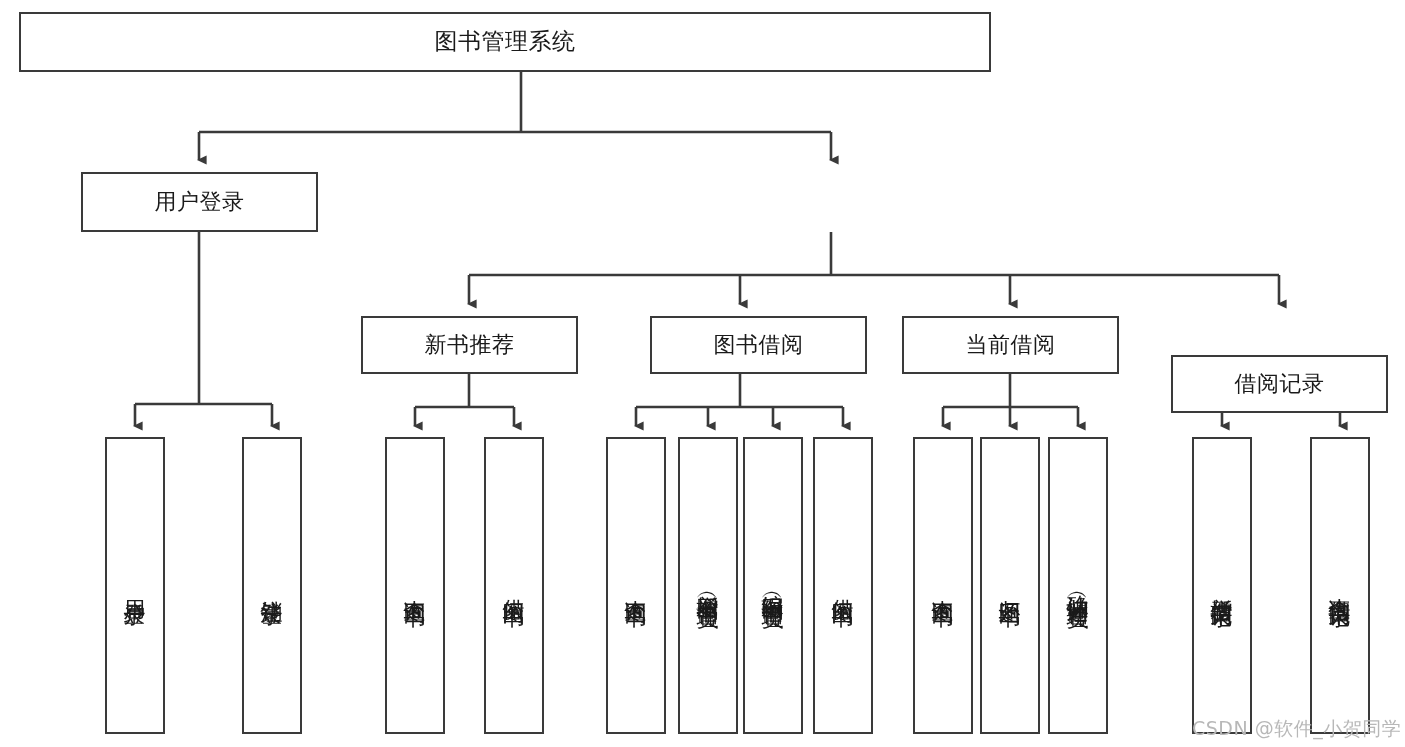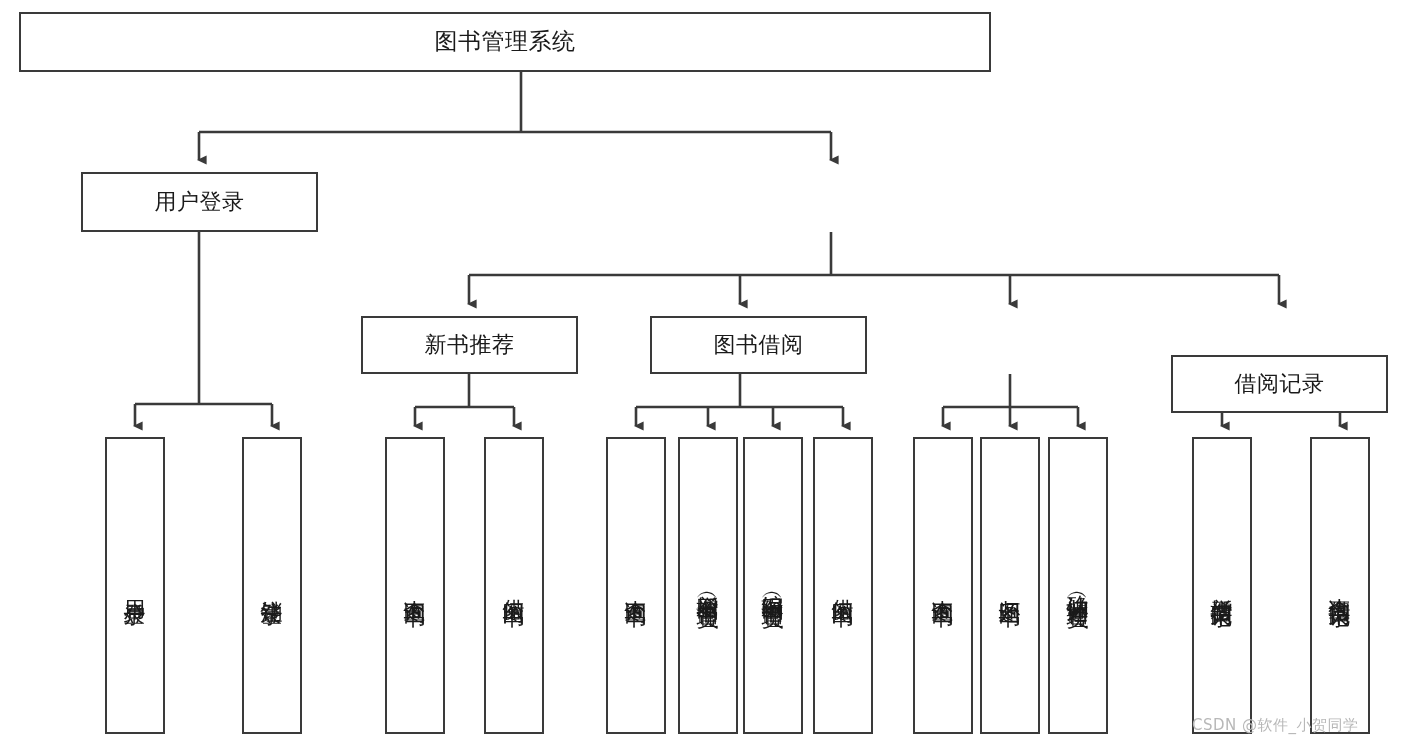--- a/index.html
+++ b/index.html
@@ -59,21 +59,21 @@
     text-orientation: upright;
     font-size: 22px;
     letter-spacing: 2px;
     line-height: 1.05;
     white-space: normal;
     max-height: 100%;
   }
   .watermark {
     position: absolute;
     color: #b8b8b8;
-    font-size: 15px;
+    font-size: 19px;
     letter-spacing: 0.5px;
     white-space: nowrap;
     pointer-events: none;
   }
 </style>
 </head>
 <body>
 
 <div id="diagram-root">
 
@@ -134,20 +134,23 @@
   <div class="node h" style="left:81px; top:172px; width:237px; height:60px;">
     <span class="node-label">用户登录</span>
   </div>
 
   <div class="node h" style="left:361px; top:316px; width:217px; height:58px;">
     <span class="node-label">新书推荐</span>
   </div>
   <div class="node h" style="left:632px; top:316px; width:217px; height:58px;margin-left:18px;">
     <span class="node-label">图书借阅</span>
   </div>
+  <div class="node h" style="left:902px; top:316px; width:217px; height:58px;">
+    <span class="node-label">当前借阅</span>
+  </div>
   <div class="node h" style="left:1171px; top:316px; width:217px; height:58px;margin-top:39px;">
     <span class="node-label">借阅记录</span>
   </div>
 
   <div class="node v" style="left:105px; top:437px; width:60px; height:297px;">
     <span class="node-label">用户登录</span>
   </div>
   <div class="node v" style="left:242px; top:437px; width:60px; height:297px;">
     <span class="node-label">注销登录</span>
   </div>

